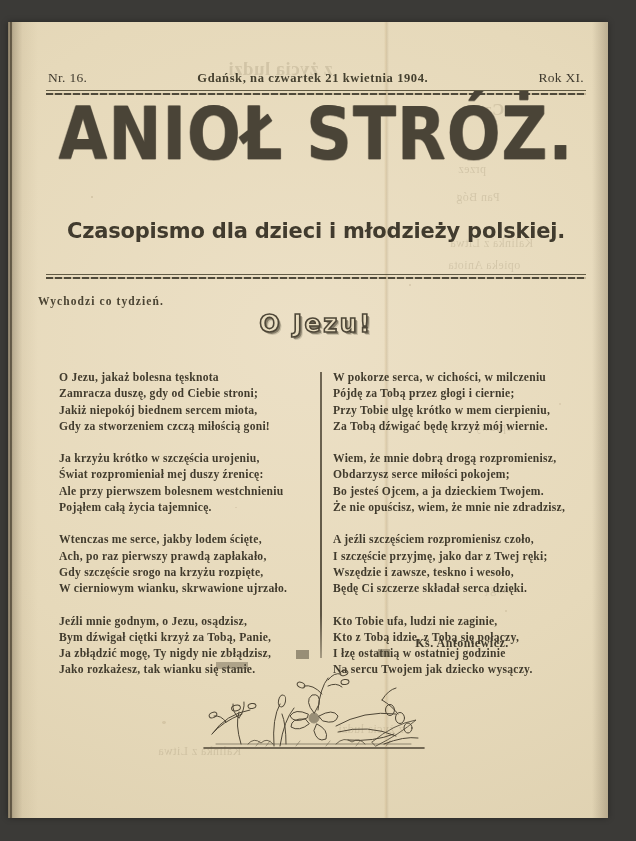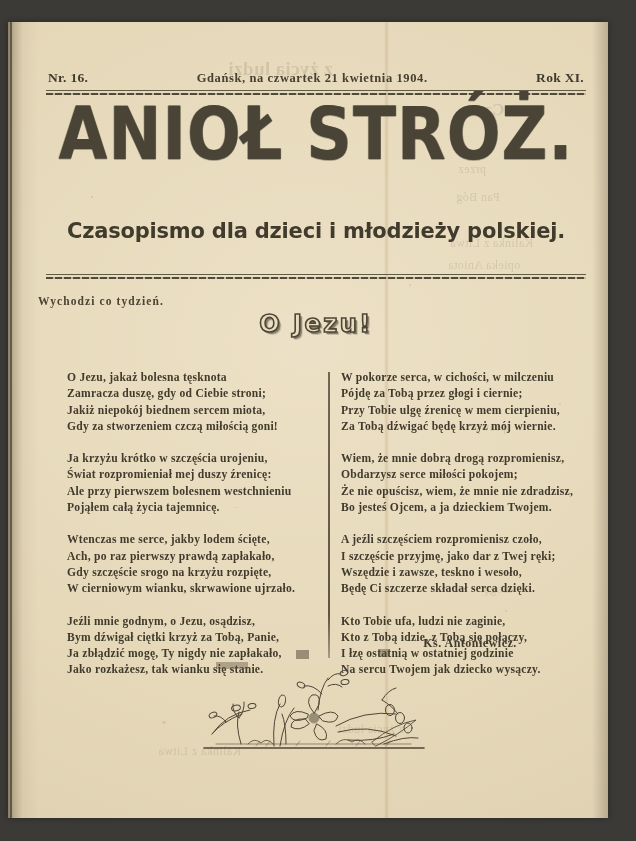--- a/index.html
+++ b/index.html
@@ -124,21 +124,21 @@
     top: 48px;
     left: 10px;
     width: 536px;
     display: flex;
     align-items: baseline;
     justify-content: space-between;
     color: #3f3a2e;
   }
   .issue-no, .rok {
     font-size: 13.5px;
-    font-weight: bold;
+    font-weight: normal;
     letter-spacing: 0.3px;
   }
   .dateline {
     font-size: 12.5px;
     letter-spacing: 0.6px;
     font-weight: 600;
     color: #45402f;
     text-align: center;
   }
 
@@ -228,21 +228,21 @@
     -webkit-text-stroke: 1.6px #4e4738;
     text-shadow:
       2px 2px 0 rgba(78,71,56,0.55),
       3px 3px 0 rgba(78,71,56,0.22);
   }
 
   
   .poem {
     position: absolute;
     top: 348px;
-    left: 15px;
+    left: 7px;
     width: 556px;
     height: 290px;
   }
   .col {
     position: absolute;
     top: 0;
     width: 258px;
   }
   .col-left  { left: 14px; }
   .col-right { left: 288px; }
@@ -359,37 +359,37 @@
           </div>
           <div class="stanza">
             <div class="line">Wtenczas me serce, jakby lodem ścięte,</div>
             <div class="line">Ach, po raz pierwszy prawdą zapłakało,</div>
             <div class="line">Gdy szczęście srogo na krzyżu rozpięte,</div>
             <div class="line">W cierniowym wianku, skrwawione ujrzało.</div>
           </div>
           <div class="stanza">
             <div class="line">Jeźli mnie godnym, o Jezu, osądzisz,</div>
             <div class="line">Bym dźwigał ciętki krzyż za Tobą, Panie,</div>
-            <div class="line">Ja zbłądzić mogę, Ty nigdy nie zapłakało,</div>
+            <div class="line">Ja zbłądzić mogę, Ty nigdy nie zbłądzisz,</div>
             <div class="line">Jako rozkażesz, tak wianku się stanie.</div>
           </div>
         </div>
 
         <div class="col col-right">
           <div class="stanza">
             <div class="line">W pokorze serca, w cichości, w milczeniu</div>
             <div class="line">Pójdę za Tobą przez głogi i ciernie;</div>
-            <div class="line">Przy Tobie ulgę źrenicę w mem cierpieniu,</div>
+            <div class="line">Przy Tobie ulgę krótko w mem cierpieniu,</div>
             <div class="line">Za Tobą dźwigać będę krzyż mój wiernie.</div>
           </div>
           <div class="stanza">
             <div class="line">Wiem, że mnie dobrą drogą rozpromienisz,</div>
             <div class="line">Obdarzysz serce miłości pokojem;</div>
+            <div class="line">Bo jesteś Ojcem, a ja dzieckiem Twojem.</div>
             <div class="line">Że nie opuścisz, wiem, że mnie nie zdradzisz,</div>
-            <div class="line">Bo jesteś Ojcem, a ja dzieckiem Twojem.</div>
           </div>
           <div class="stanza">
             <div class="line">A jeźli szczęściem rozpromienisz czoło,</div>
             <div class="line">I szczęście przyjmę, jako dar z Twej ręki;</div>
             <div class="line">Wszędzie i zawsze, teskno i wesoło,</div>
             <div class="line">Będę Ci szczerze składał serca dzięki.</div>
           </div>
           <div class="stanza">
             <div class="line">Kto Tobie ufa, ludzi nie zaginie,</div>
             <div class="line">Kto z Tobą idzie, z Tobą się połączy,</div>

